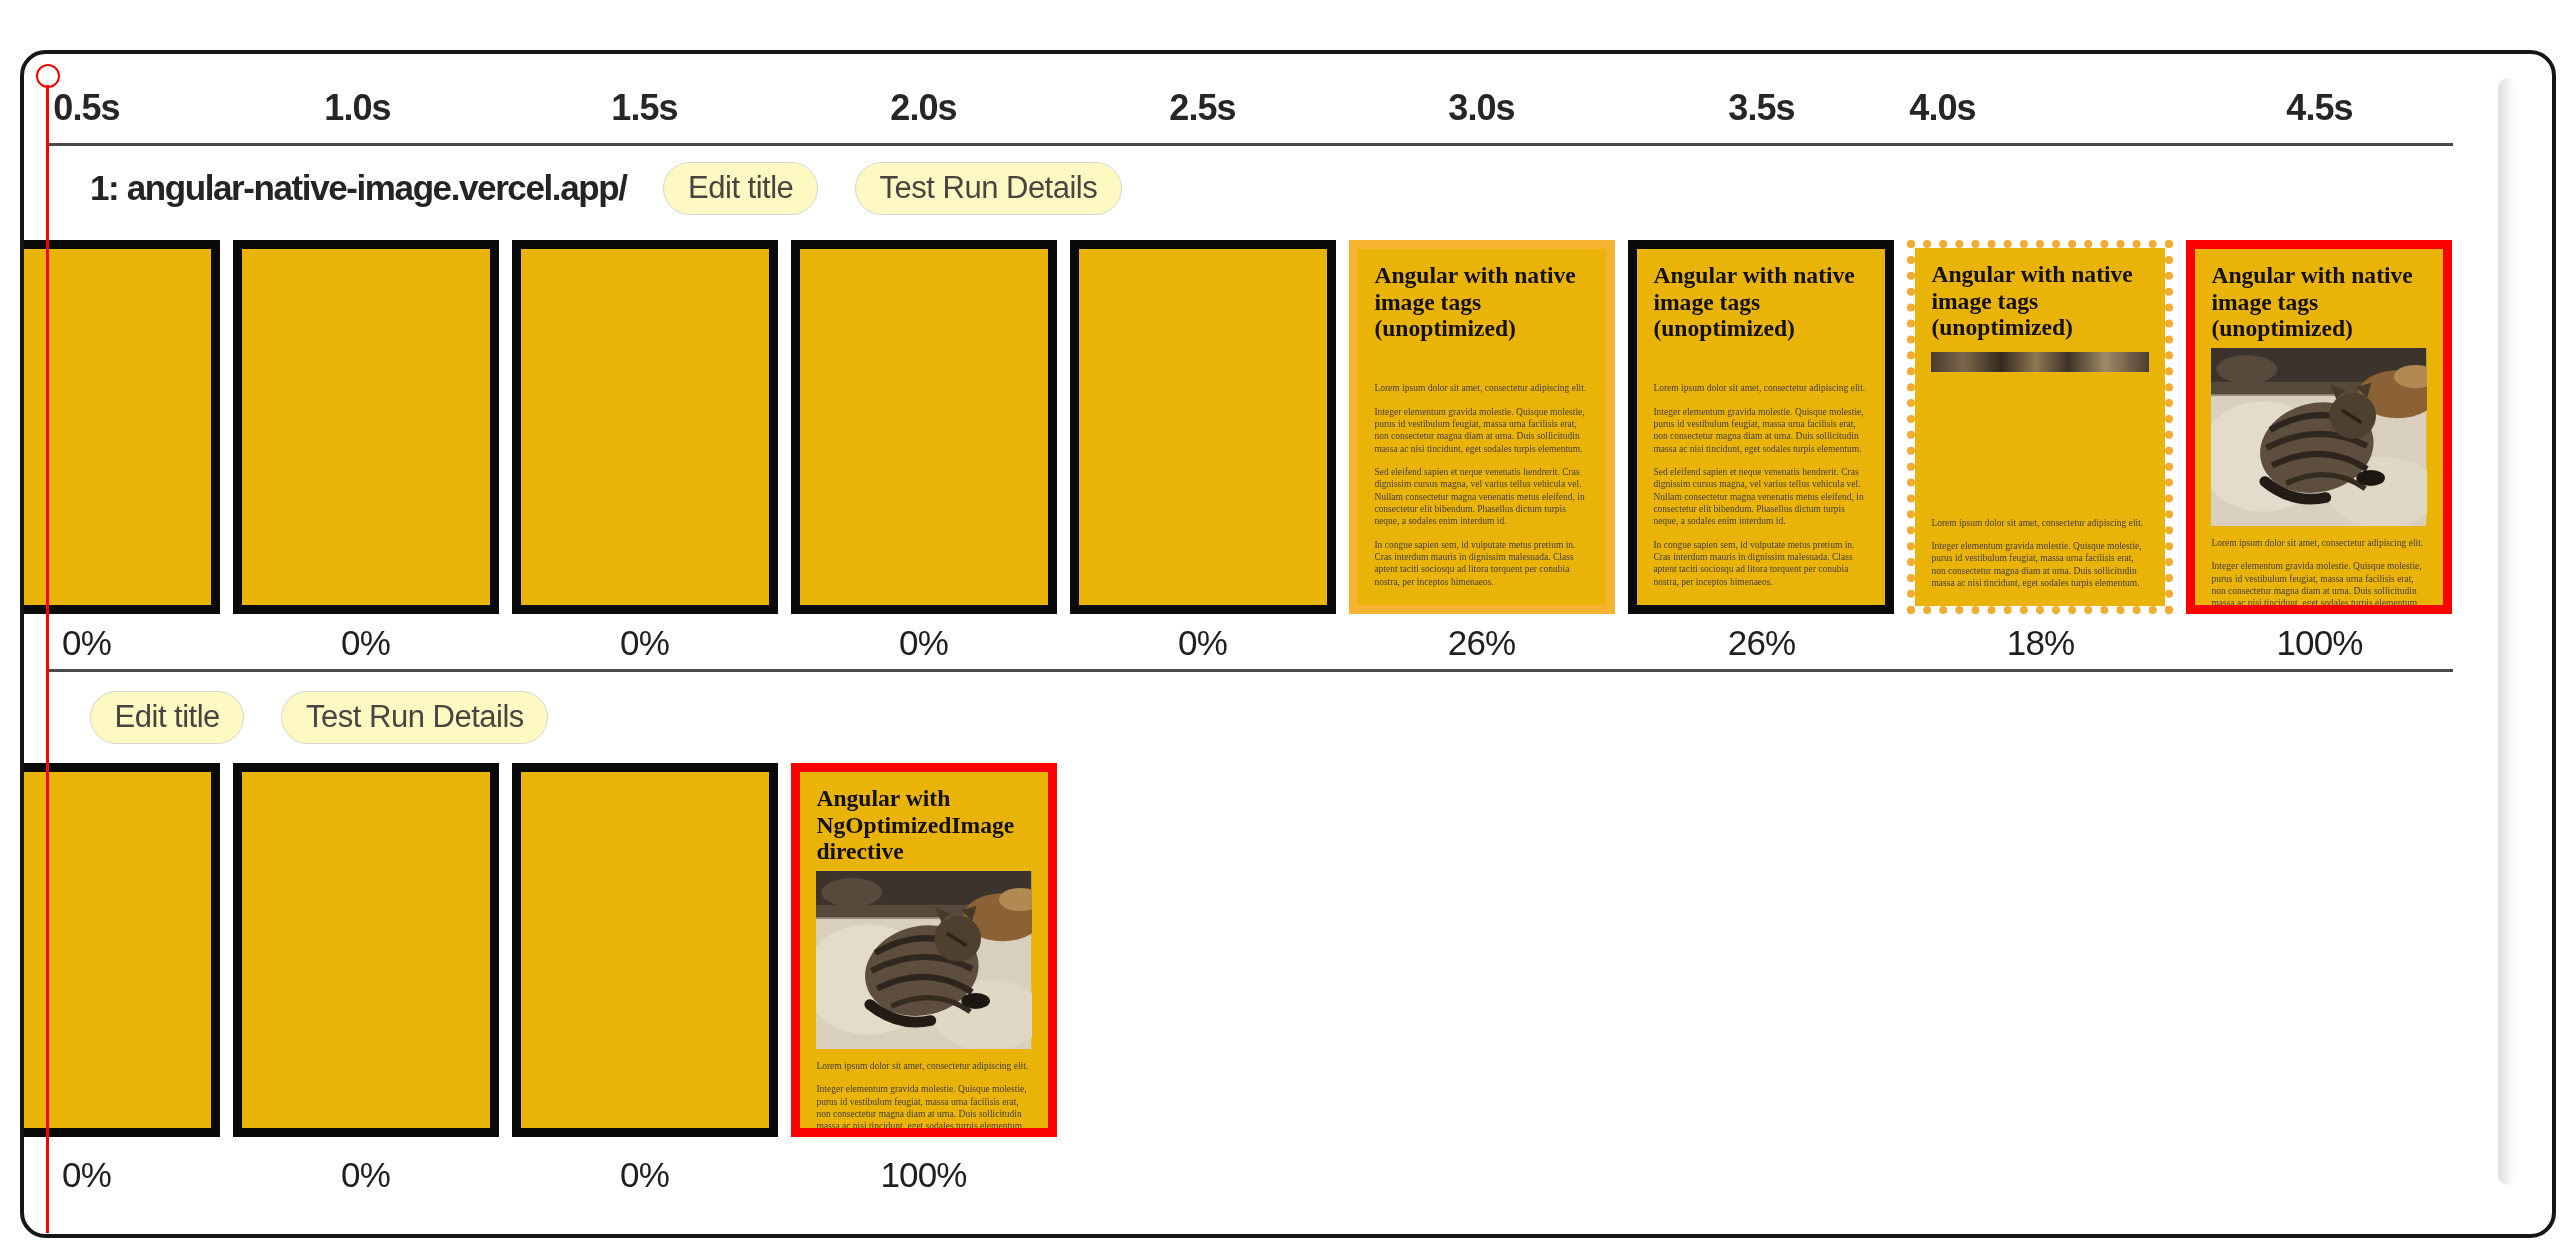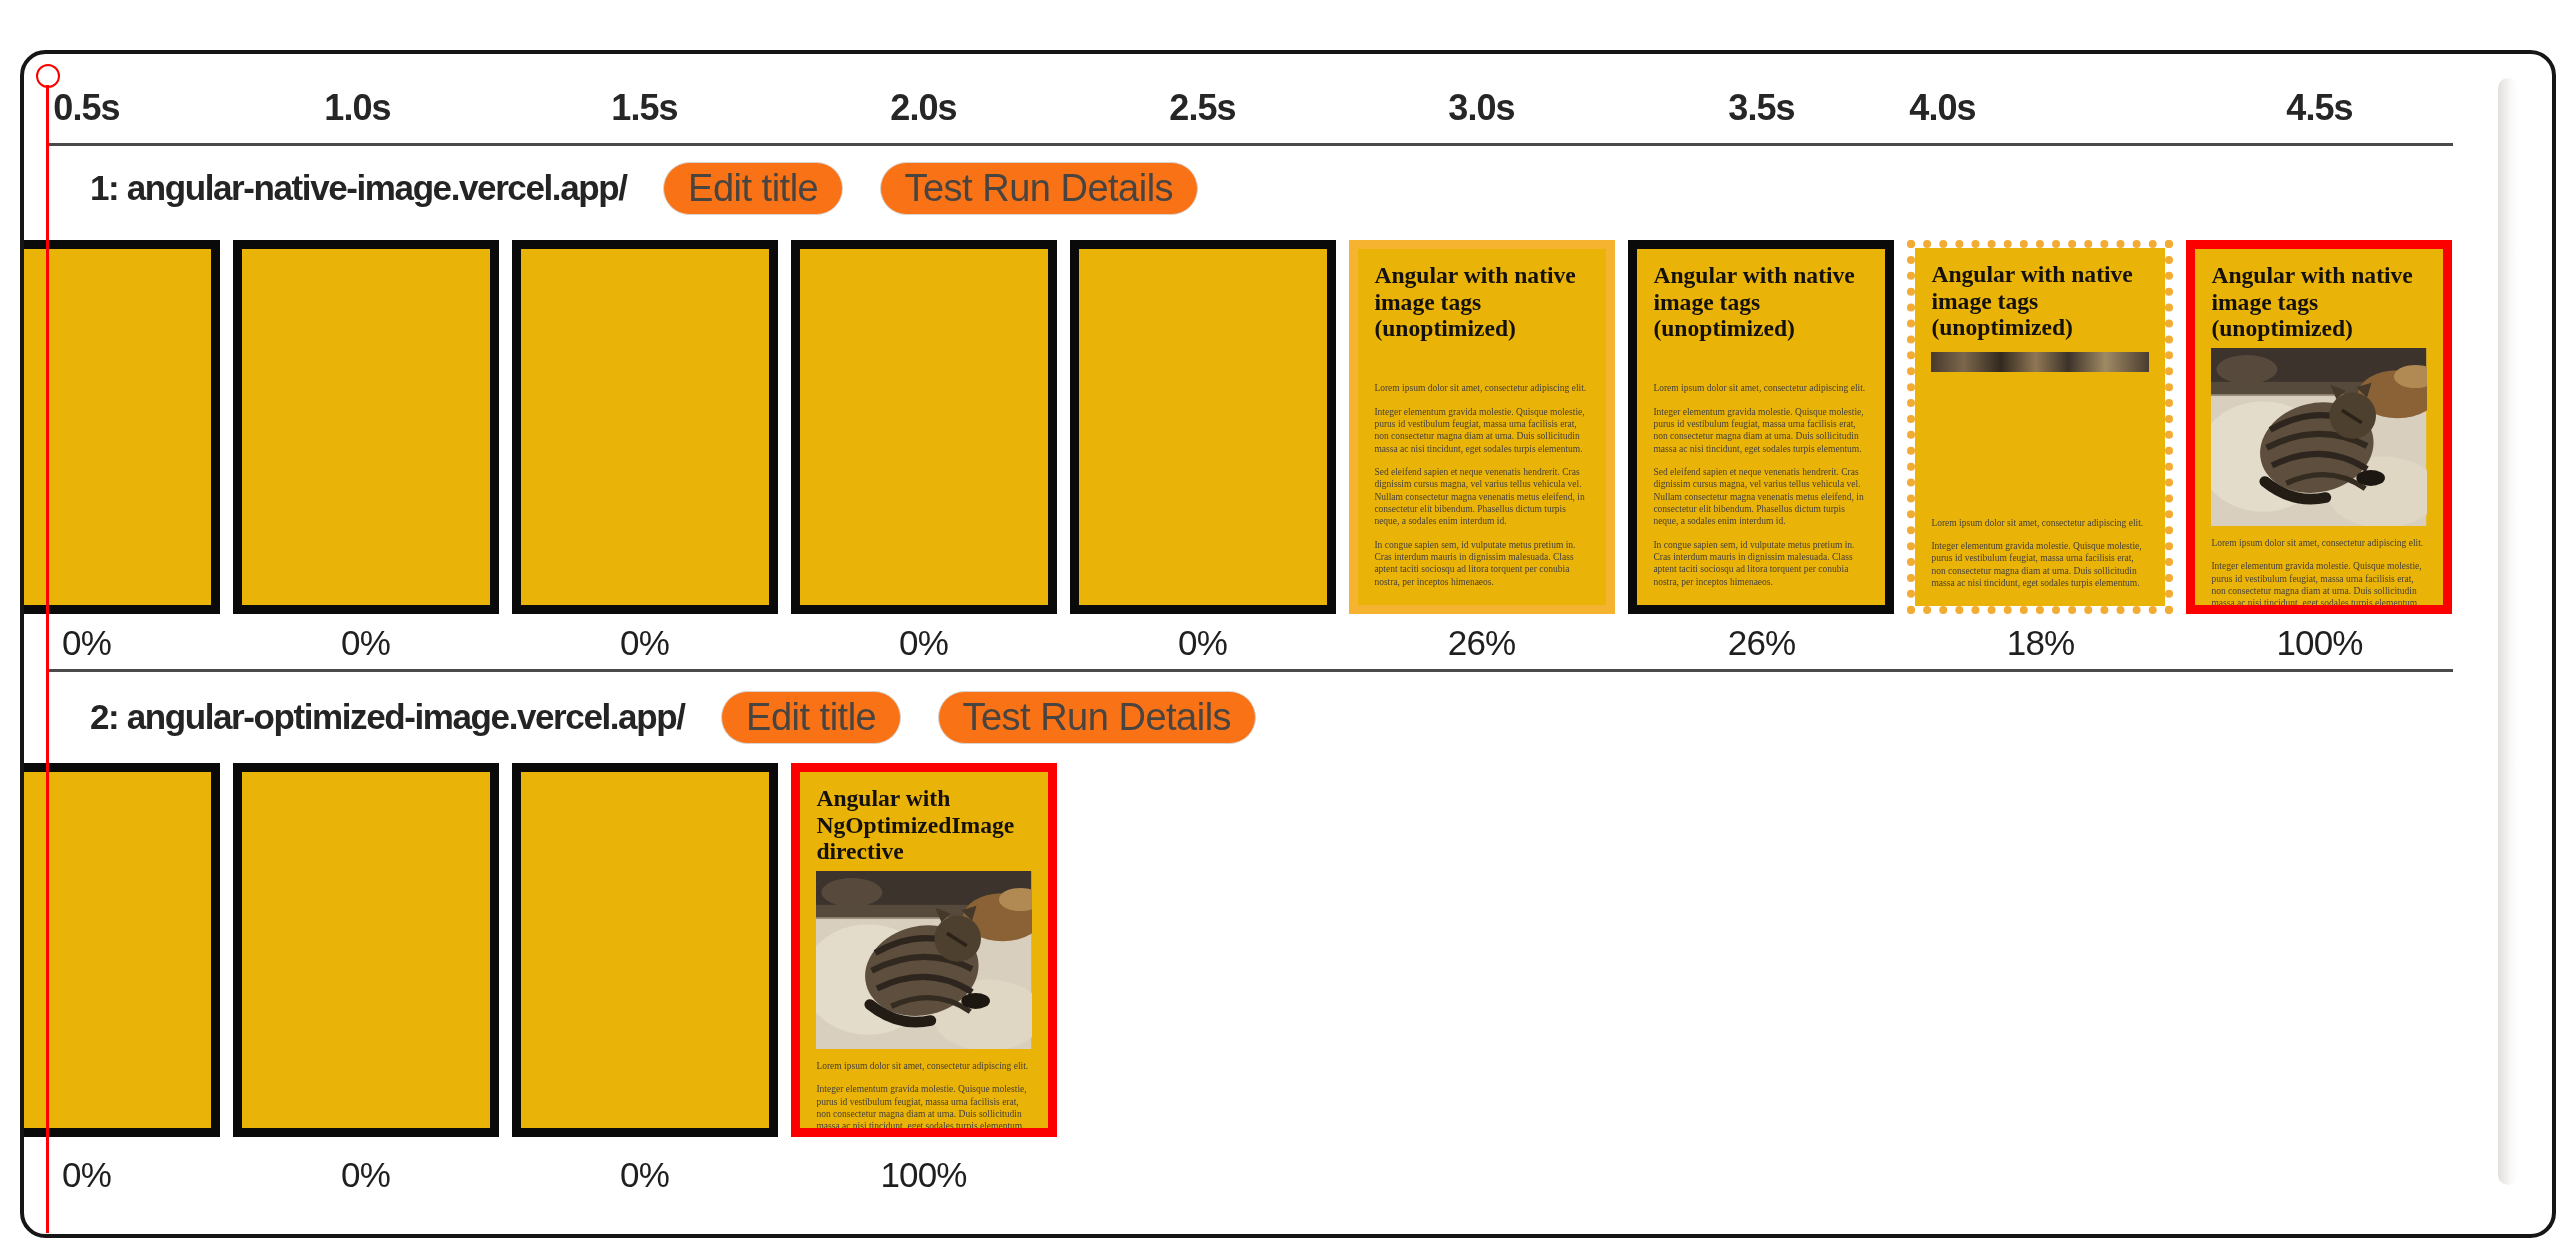--- a/index.html
+++ b/index.html
@@ -28,21 +28,21 @@
                    z-index:41;cursor:grab;}
 
   
   .run-header{position:absolute;left:66px;display:flex;align-items:center;gap:37px;
               height:58px;z-index:6;}
   .run-header-1{top:105px;}
   .run-header-2{top:634px;}
   .run-title{font-weight:700;font-size:35px;color:#242424;letter-spacing:-1.4px;
              white-space:nowrap;}
   .pill{height:53px;box-sizing:border-box;border:1.8px solid #d8d4d1;border-radius:28px;
-        background:#f97316;display:flex;align-items:center;padding:0 23.6px;font-size:38px;
+        background:#fef9c3;display:flex;align-items:center;padding:0 23.6px;font-size:31px;
         color:#4a4440;white-space:nowrap;cursor:pointer;letter-spacing:-0.5px;
         font-family:"Liberation Sans",sans-serif;}
 
   
   .frame{position:absolute;width:266px;box-sizing:border-box;background:#ffffff;
          overflow:hidden;z-index:10;}
   .border-black{border:9px solid #0a0a0a;}
   .border-orange{border:9px solid #f5b32f;}
   .border-orange-dotted{border:8.2px dotted #f2ac33;}
   .border-red{border:9px solid #fc0000;}
@@ -79,21 +79,20 @@
     <div class="divider divider-1"></div>
     <div class="divider divider-2"></div>
 
     <div class="run-header run-header-1">
       <span class="run-title">1: angular-native-image.vercel.app/</span>
       <button class="pill">Edit title</button>
       <button class="pill">Test Run Details</button>
     </div>
 
     <div class="run-header run-header-2">
-      <span class="run-title">2: angular-optimized-image.vercel.app/</span>
       <button class="pill">Edit title</button>
       <button class="pill">Test Run Details</button>
     </div>
 
     <div class="scrubber-line"></div>
     <div class="scrubber-handle"></div>
 
     <div class="scrollbar"></div>
   <div class="tick" style="left: -77px;">0.5s</div>
       <div class="tick" style="left: 194px;">1.0s</div>

